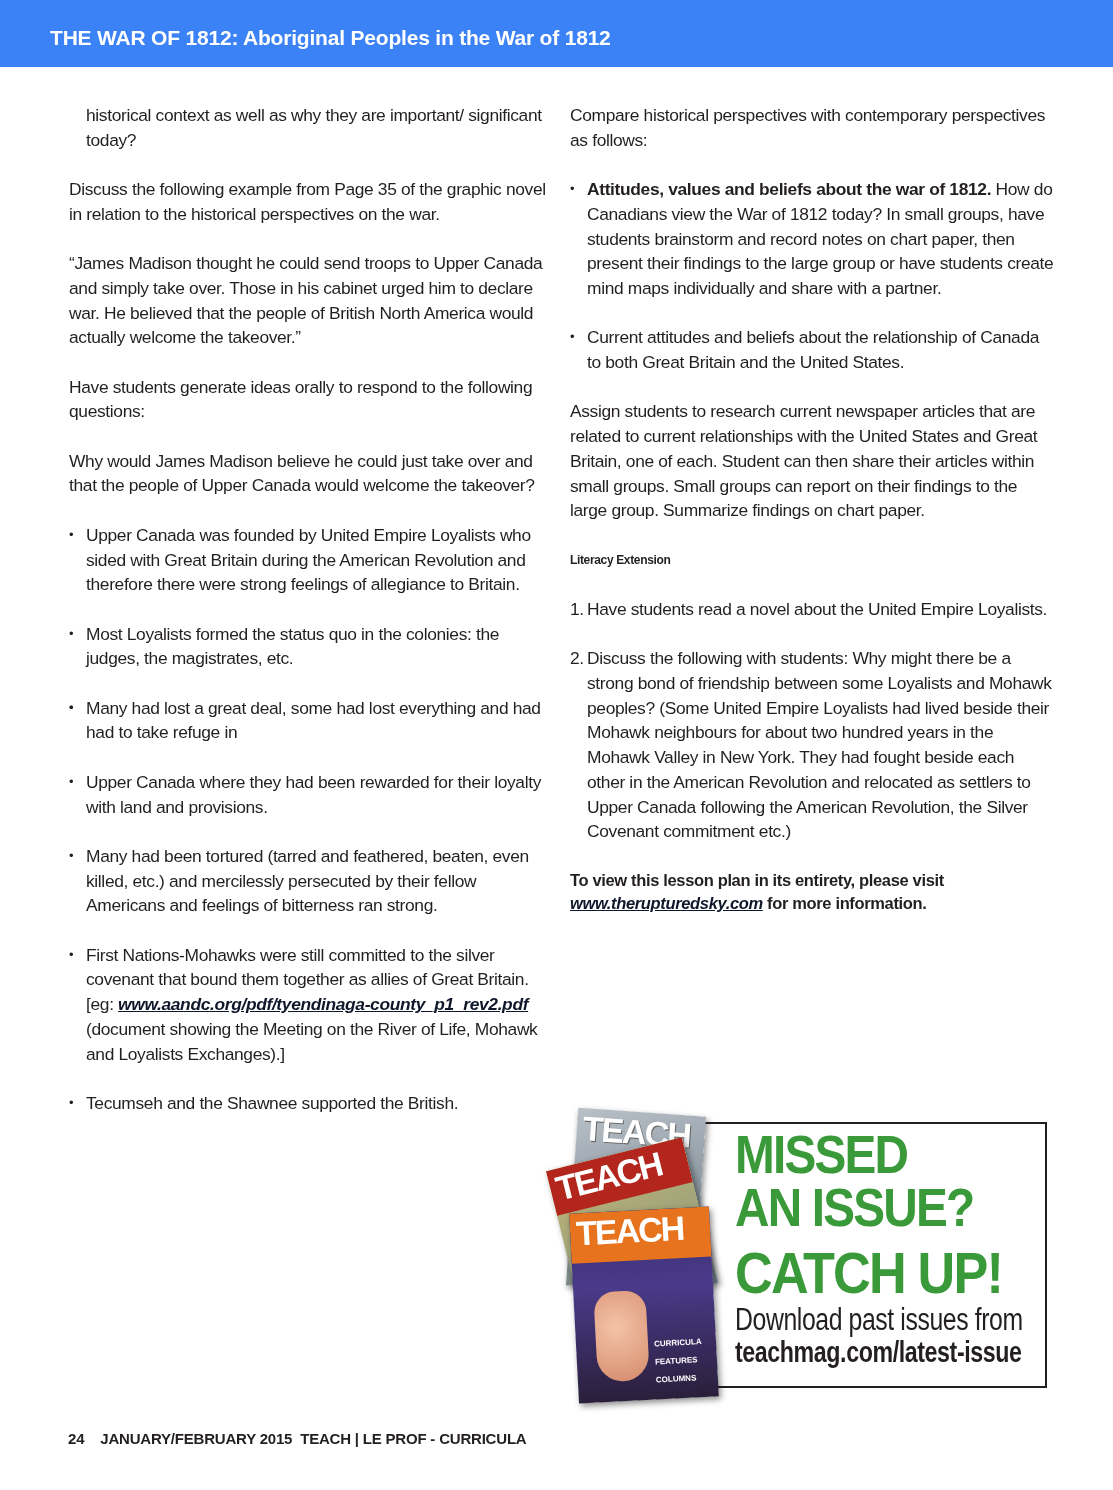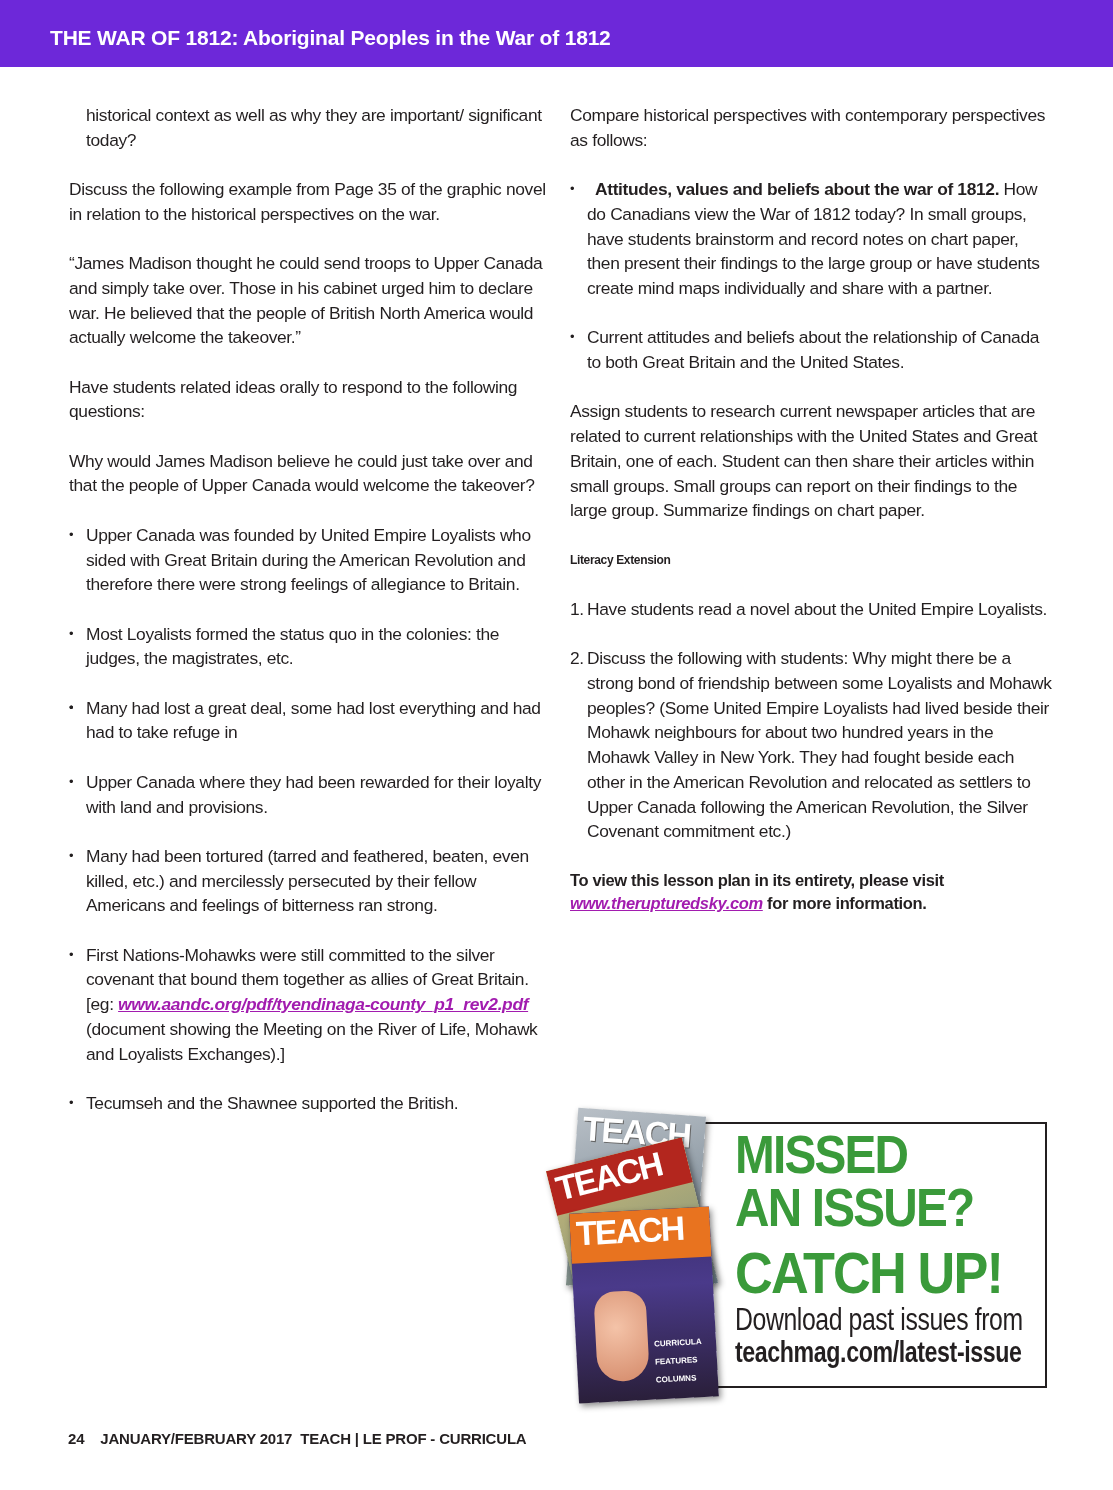--- a/index.html
+++ b/index.html
@@ -2,37 +2,37 @@
 <html><head>
 <meta charset="utf-8">
 <style>
   html, body { margin: 0; padding: 0; }
   body {
     width: 1113px; height: 1490px; background: #ffffff; position: relative;
     font-family: "Liberation Sans", sans-serif; color: #231f20; overflow: hidden;
   }
   .header {
     position: absolute; left: 0; top: 0; width: 1113px; height: 67px;
-    background: #6d28d9;
+    background: #3b82f6;
   }
   .header-title {
     position: absolute; left: 50px; top: 26px; color: #ffffff;
     font-family: "Liberation Sans", sans-serif; font-weight: bold; font-size: 21px;
     letter-spacing: -0.2px; white-space: nowrap;
   }
   .col { position: absolute; top: 103px; font-size: 17.4px; line-height: 24.7px; letter-spacing: -0.35px; }
   .col-left { left: 69px; width: 485px; }
   .col-right { left: 570px; width: 485px; }
   p { margin: 0 0 24.7px 0; }
   .indent { padding-left: 17px; }
   ul.bullets { list-style: none; margin: 0; padding: 0; }
   ul.bullets li { position: relative; padding-left: 17px; margin-bottom: 24.7px; }
   ul.bullets li .dot { position: absolute; left: 0; top: 0; width: 10px; font-size: 13px; }
-  .bold { font-weight: bold; margin-left: 8px; }
-  .link { font-weight: bold; font-style: italic; text-decoration: underline; color: #a21caf; }
+  .bold { font-weight: bold; }
+  .link { font-weight: bold; font-style: italic; text-decoration: underline; color: #0f172a; }
   .subhead { font-weight: bold; font-size: 12px; margin-bottom: 24.7px; }
   ol.numbered { list-style: none; margin: 0; padding: 0; }
   ol.numbered li { position: relative; padding-left: 17px; margin-bottom: 24.7px; }
   ol.numbered li .num { position: absolute; left: 0; top: 0; }
   .cta { font-weight: bold; font-size: 16.5px; line-height: 23px; }
   .ad-box {
     position: absolute; left: 686px; top: 1122px; width: 357px; height: 262px;
     border: 2px solid #231f20; background: #fff;
   }
   .ad-text { position: absolute; left: 735px; top: 1128px; width: 320px; }
@@ -77,21 +77,21 @@
 <body>
 
 <div class="header">
   <div class="header-title">THE WAR OF 1812: Aboriginal Peoples in the War of 1812</div>
 </div>
 
 <div class="col col-left">
   <p class="indent">historical context as well as why they are important/ significant today?</p>
   <p>Discuss the following example from Page 35 of the graphic novel in relation to the historical perspectives on the war.</p>
   <p>“James Madison thought he could send troops to Upper Canada and simply take over. Those in his cabinet urged him to declare war. He believed that the people of British North America would actually welcome the takeover.”</p>
-  <p>Have students related ideas orally to respond to the following questions:</p>
+  <p>Have students generate ideas orally to respond to the following questions:</p>
   <p>Why would James Madison believe he could just take over and that the people of Upper Canada would welcome the takeover?</p>
   <ul class="bullets">
     <li><span class="dot">•</span><span>Upper Canada was founded by United Empire Loyalists who sided with Great Britain during the American Revolution and therefore there were strong feelings of allegiance to Britain.</span></li>
     <li><span class="dot">•</span><span>Most Loyalists formed the status quo in the colonies: the judges, the magistrates, etc.</span></li>
     <li><span class="dot">•</span></li>
     <li><span class="dot">•</span><span>Many had lost a great deal, some had lost everything and had had to take refuge in</span></li>
     <li><span class="dot">•</span><span>Upper Canada where they had been rewarded for their loyalty with land and provisions.</span></li>
     <li><span class="dot">•</span><span>Many had been tortured (tarred and feathered, beaten, even killed, etc.) and mercilessly persecuted by their fellow Americans and feelings of bitterness ran strong.</span></li>
     <li><span class="dot">•</span><span>First Nations-Mohawks were still committed to the silver covenant that bound them together as allies of Great Britain. [eg: </span><a class="link">www.aandc.org/pdf/tyendinaga-county_p1_rev2.pdf</a><span> (document showing the Meeting on the River of Life, Mohawk and Loyalists Exchanges).]</span></li>
     <li><span class="dot">•</span><span>Tecumseh and the Shawnee supported the British.</span></li>
@@ -137,14 +137,14 @@
 </div>
 <div class="ad-text">
   <div class="ad-big" style="color: rgb(58, 154, 58);">MISSED</div>
   <div class="ad-big" style="color: rgb(58, 154, 58);">AN ISSUE?</div>
   <div class="ad-big ad-catch" style="color: rgb(58, 154, 58);">CATCH UP!</div>
   <div class="ad-small">Download past issues from</div>
   <div class="ad-small ad-url">teachmag.com/latest-issue</div>
 </div>
 
 <div class="footer">
-  <span class="page-num">24</span><span style="white-space:pre">JANUARY/FEBRUARY 2017  TEACH | LE PROF - CURRICULA</span>
+  <span class="page-num">24</span><span style="white-space:pre">JANUARY/FEBRUARY 2015  TEACH | LE PROF - CURRICULA</span>
 </div>
 
 </body></html>

